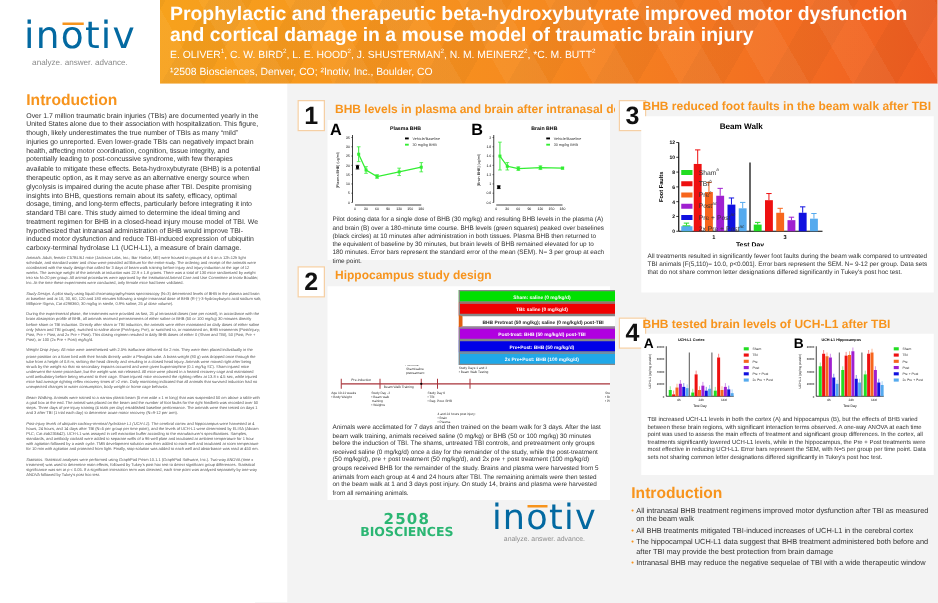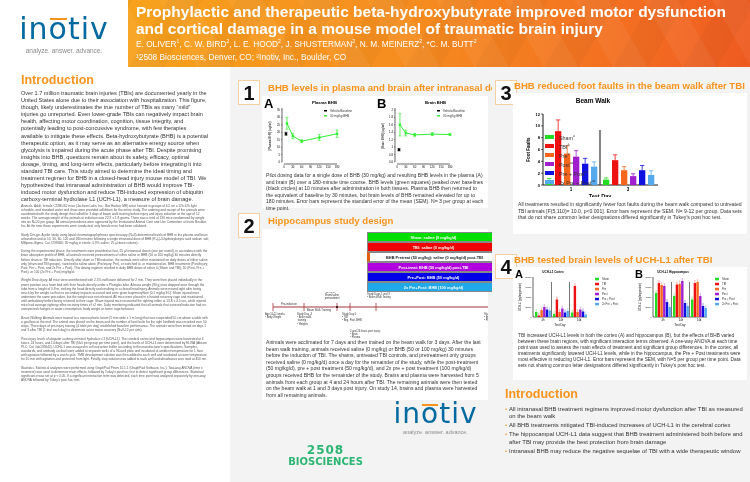--- a/index.html
+++ b/index.html
@@ -242,21 +242,21 @@
         <text x="62" y="1" font-size="2.6" fill="#333" font-family="Liberation Sans, sans-serif"><tspan x="62" dy="0">• 30 mins:</tspan><tspan x="62" dy="3.2">  Sham/saline</tspan><tspan x="62" dy="3.2">  pretreatment</tspan></text>
         <text x="80" y="23" font-size="2.6" fill="#333" font-family="Liberation Sans, sans-serif"><tspan x="80" dy="0">Study Day 0</tspan><tspan x="80" dy="3.2">• TBI</tspan><tspan x="80" dy="3.2">• Beg. Post. BHB</tspan></text>
         <text x="105" y="3" font-size="2.6" fill="#333" font-family="Liberation Sans, sans-serif"><tspan x="105" dy="0">Study Days 1 and 3</tspan><tspan x="105" dy="3.2">• Beam Walk Testing</tspan></text>
         <text x="88" y="40" font-size="2.6" fill="#333" font-family="Liberation Sans, sans-serif"><tspan x="88" dy="0">4 and 24 hours post injury:</tspan><tspan x="88" dy="3.2">• Brain</tspan><tspan x="88" dy="3.2">• Plasma</tspan></text>
         <text x="222" y="23" font-size="2.6" fill="#333" font-family="Liberation Sans, sans-serif"><tspan x="222" dy="0">Study Day 14</tspan><tspan x="222" dy="3.2">• Brain</tspan><tspan x="222" dy="3.2">• Plasma</tspan></text>
       </g>
     </svg>
   <p class="caption" style="position:absolute;left:4px;top:110px;width:218px;">Animals were acclimated for 7 days and then trained on the beam walk for 3 days. After the last beam walk training, animals received saline (0 mg/kg) or BHB (50 or 100 mg/kg) 30 minutes before the induction of TBI. The shams, untreated TBI controls, and pretreatment only groups received saline (0 mg/kg/d) once a day for the remainder of the study, while the post-treatment (50 mg/kg/d), pre + post treatment (50 mg/kg/d), and 2x pre + post treatment (100 mg/kg/d) groups received BHB for the remainder of the study. Brains and plasma were harvested from 5 animals from each group at 4 and 24 hours after TBI. The remaining animals were then tested on the beam walk at 1 and 3 days post injury. On study 14, brains and plasma were harvested from all remaining animals.</p>
 </div>
 
-<div class="logo2508" style="left:283px;top:410px;width:85px;margin-top:35px;">
+<div class="logo2508" style="left:283px;top:410px;width:85px;">
   <div style="font-size:12px;line-height:11px;letter-spacing:1px;">2508</div>
   <div style="font-size:10px;line-height:11px;">BIOSCIENCES</div>
 </div>
 <div style="position:absolute;left:393px;top:400px;width:85px;text-align:center;">
   <div class="logo-word" style="font-size:28px;line-height:28px;">in<span class="o">o</span>tiv</div>
   <div class="logo-tag" style="font-size:5.5px;margin-top:1px;">analyze. answer. advance.</div>
 </div>
 
 <div class="col3"></div>
 

